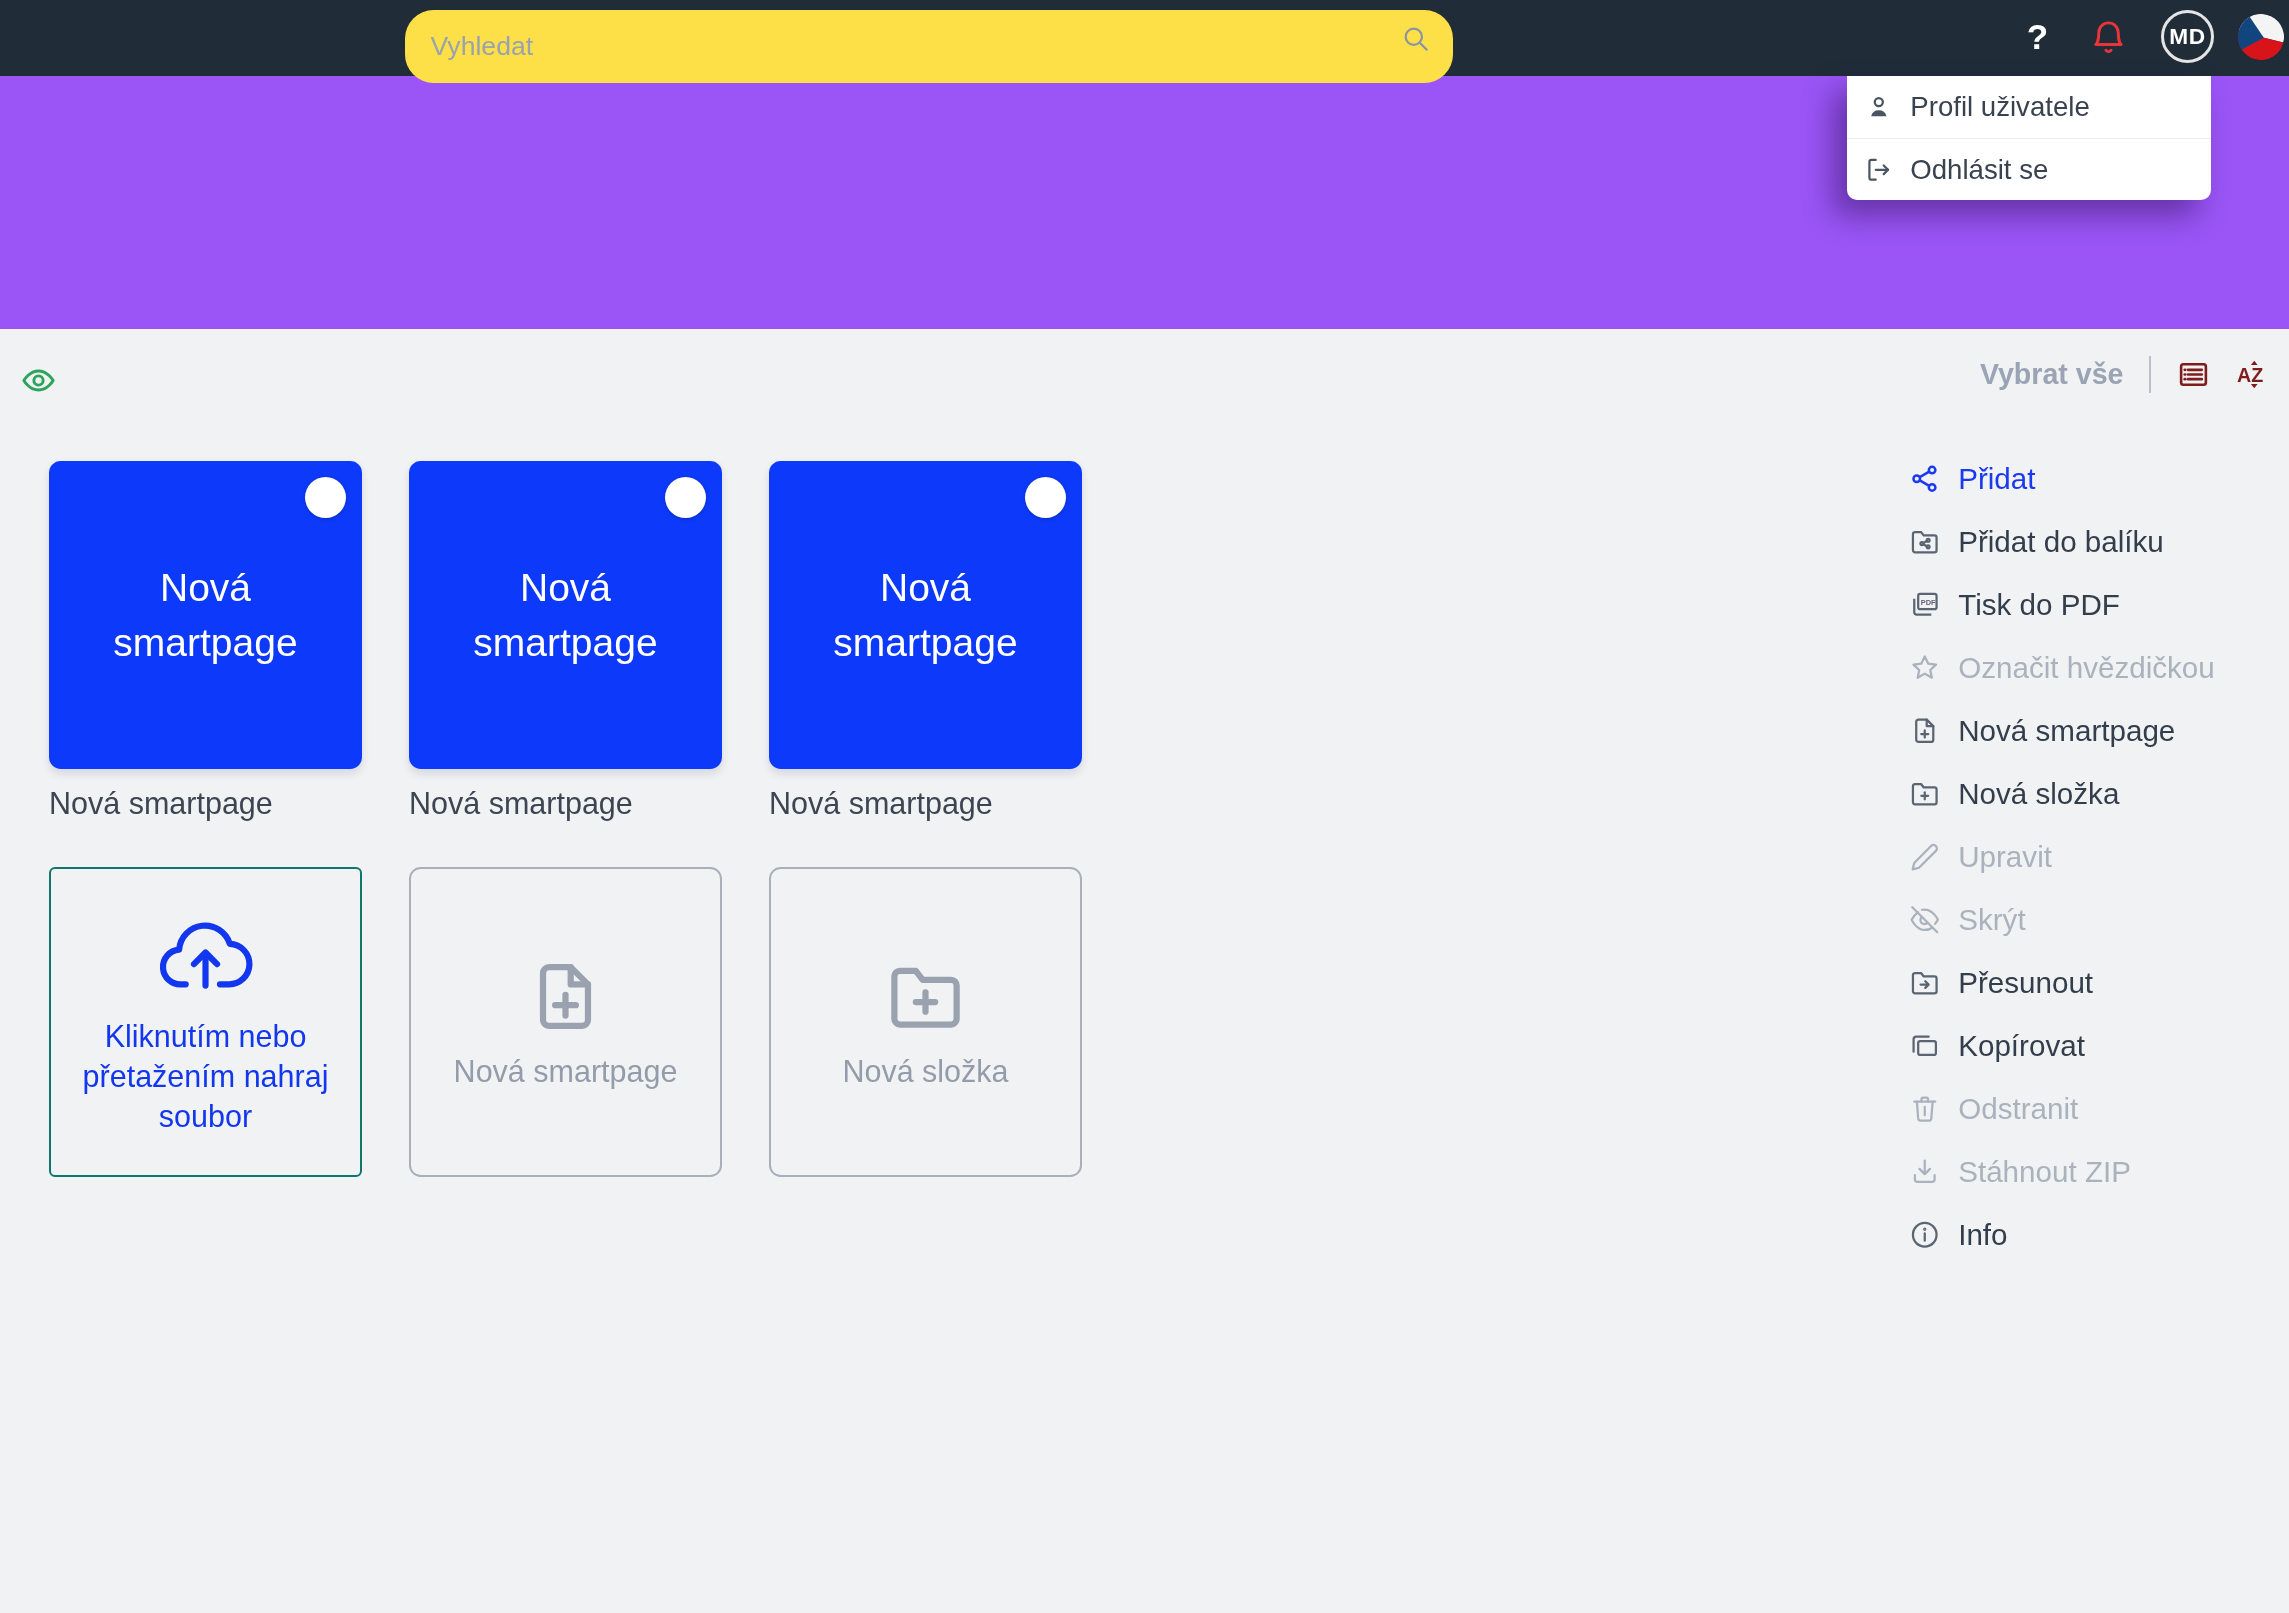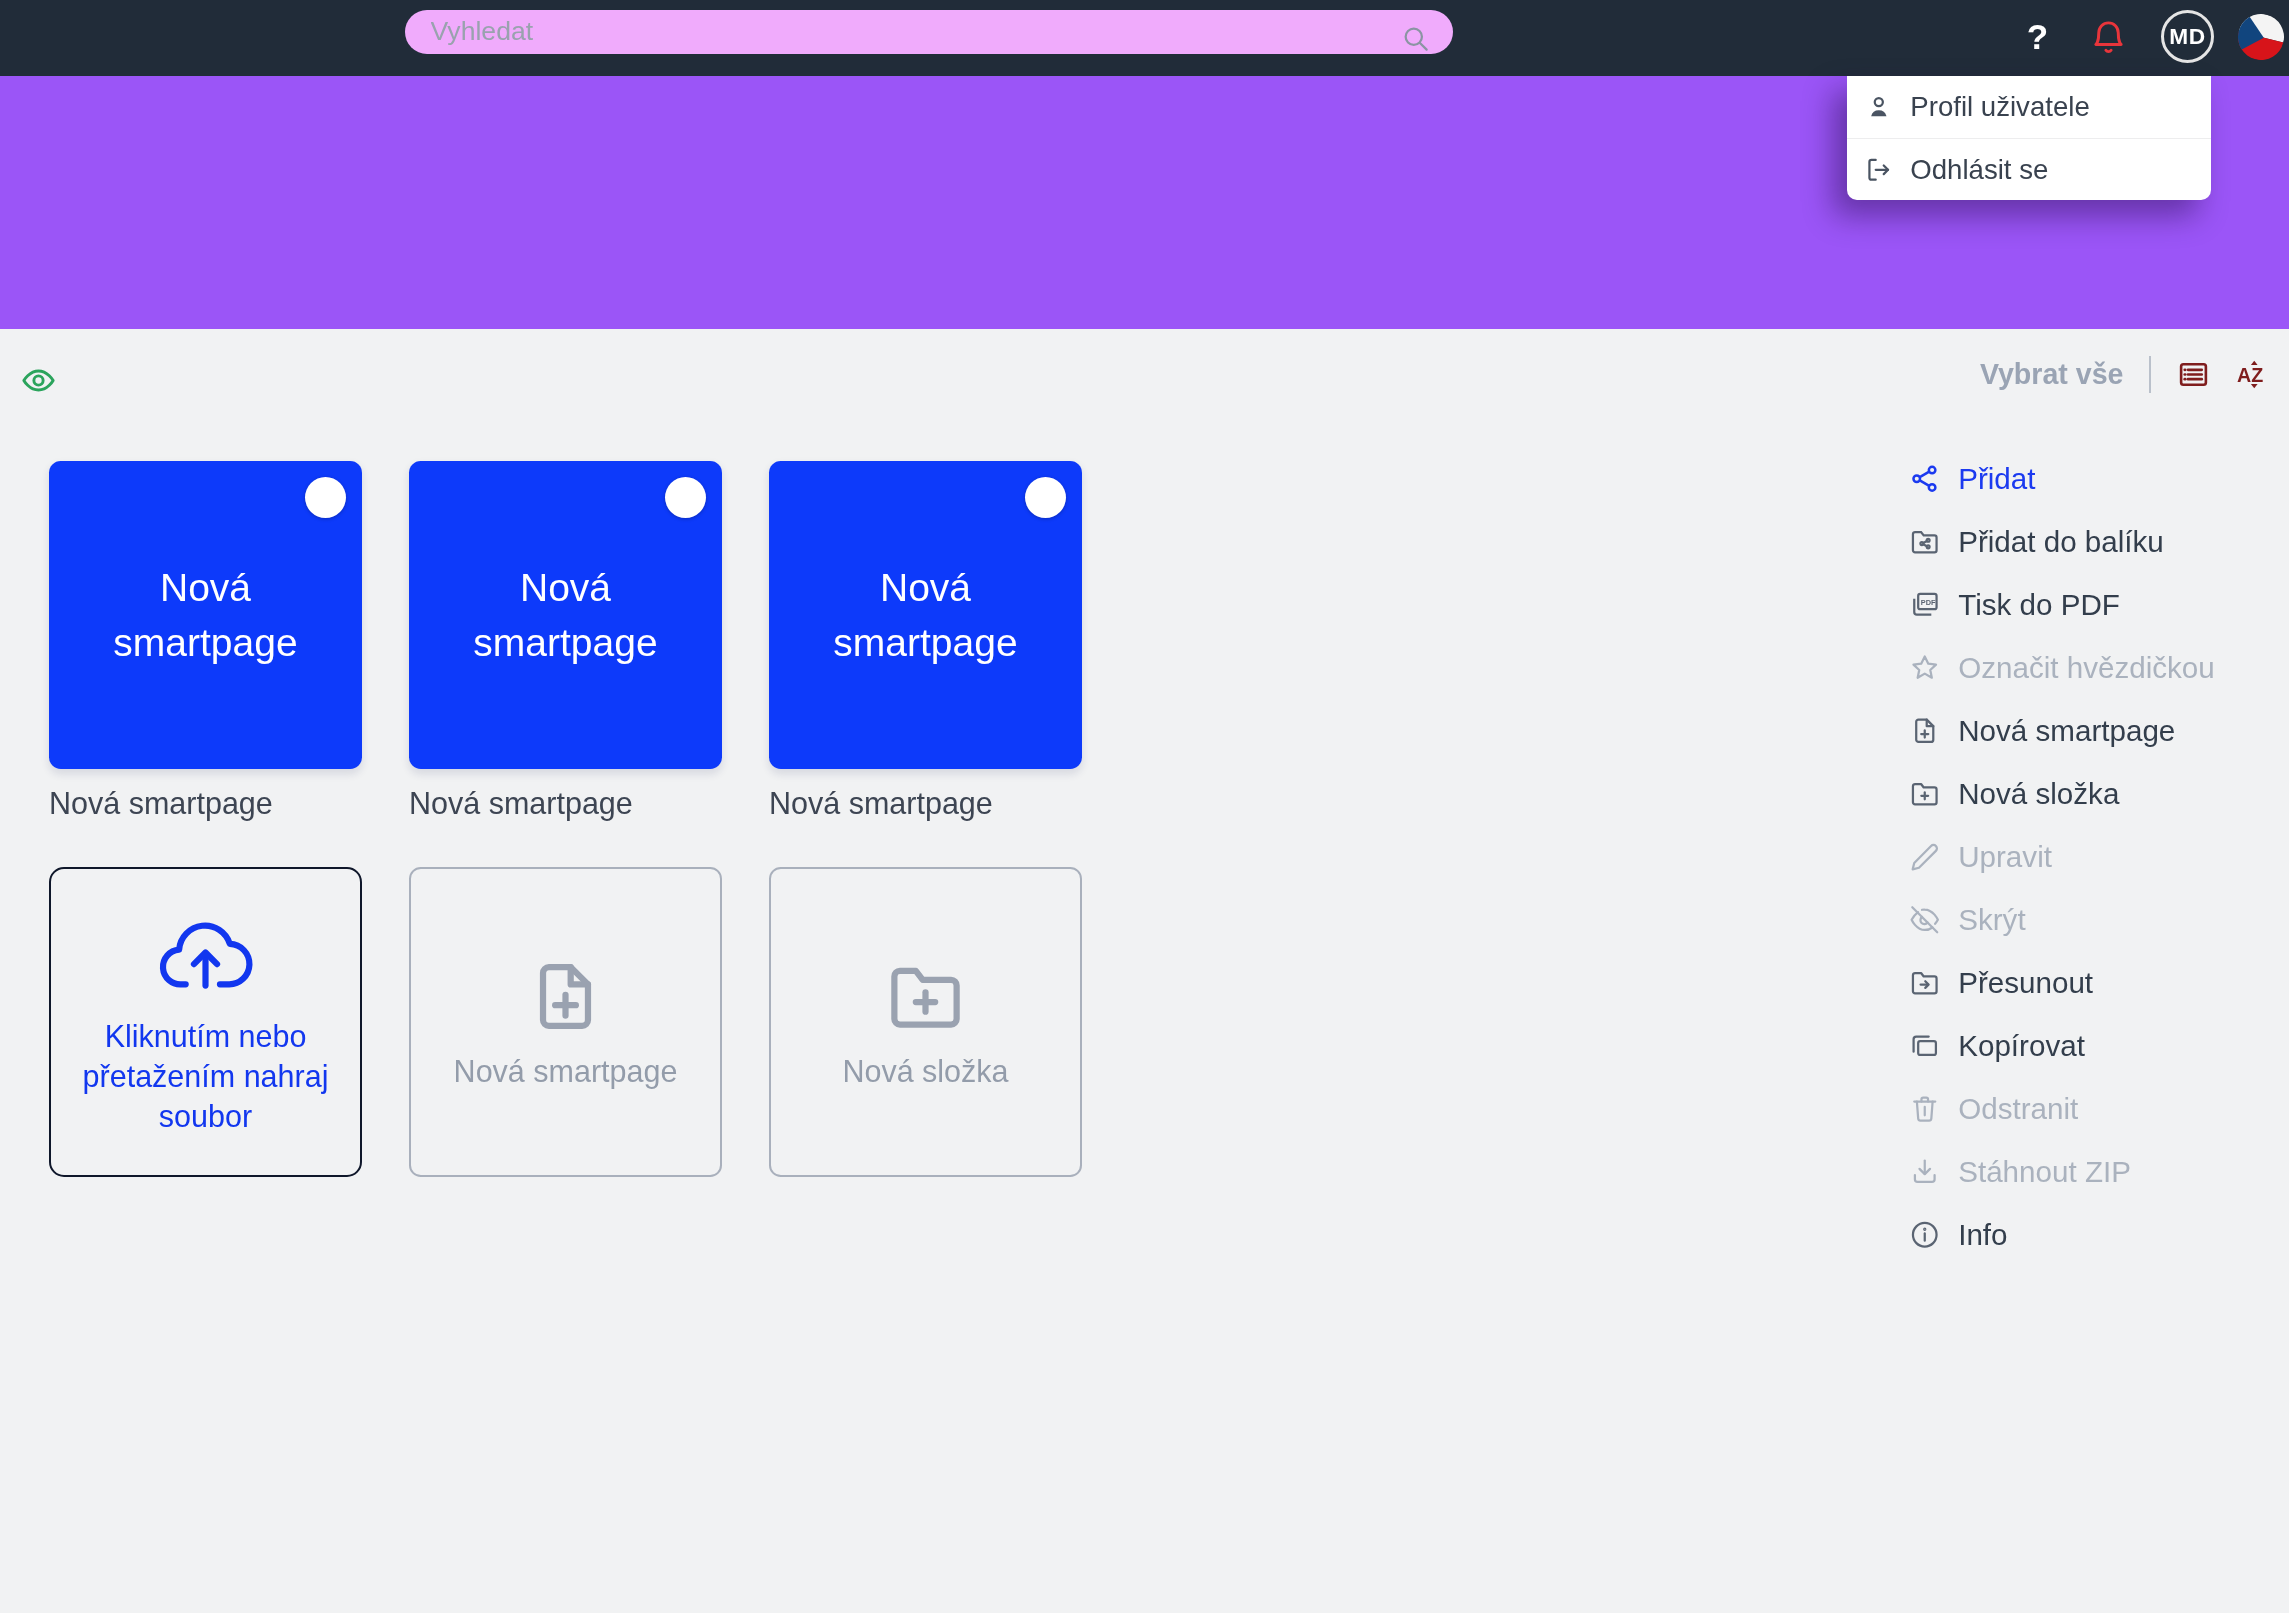--- a/index.html
+++ b/index.html
@@ -8,22 +8,22 @@
     position:relative;
     background:#f1f2f3;
     font-family:"Liberation Sans", sans-serif;
     overflow:hidden;
   }
   svg { display:block; }
 
   
   .navbar { position:absolute; top:0; left:0; width:2289px; height:76px; background:#212c39; z-index:3; }
   .search-pill {
-    position:absolute; left:405px; top:9.9px; width:1048px; height:44px;
-    background:#f0abfc; border-radius:28.6px; display:flex; align-items:center;
+    position:absolute; left:405px; top:9.9px; width:1048px; height:73px;
+    background:#fde047; border-radius:28.6px; display:flex; align-items:center;
   }
   .search-pill input {
     flex:1; height:100%; border:none; outline:none; background:transparent;
     font:26.6px "Liberation Sans", sans-serif; color:#3c4553; padding:0 69px 0 25.6px;
   }
   .search-pill input::placeholder { color:#99a2ae; }
   .search-glass { position:absolute; right:21.7px; top:12.8px; color:#8b94a3; }
 
   .nav-help {
     position:absolute; left:2017px; top:0; width:41px; height:76px;
@@ -72,21 +72,21 @@
     text-align:center; max-width:222px;
   }
   .tile-check {
     position:absolute; top:15.8px; right:15.8px; width:41px; height:41px; border-radius:50%;
     background:#ffffff; box-shadow:0 1px 3.9px rgba(0,0,0,.25); cursor:pointer;
   }
   .tile-caption { margin-top:16.7px; font-size:30.5px; color:#3d4553; }
 
   .tiles-row2 { position:absolute; left:49px; top:867px; display:flex; gap:47px; }
   .upload-tile {
-    width:313px; height:310px; border:2px solid #0f172a; border-radius:15px;
+    width:313px; height:310px; border:2px solid #0f766e; border-radius:6px;
     display:flex; flex-direction:column; align-items:center; justify-content:center; cursor:pointer;
   }
   .upload-tile .up-label {
     margin-top:9.9px; width:252px; text-align:center;
     font-size:30.5px; line-height:40px; color:#1237ef;
   }
   .ghost-tile {
     width:313px; height:310px; border:2px solid #a9b0bc; border-radius:11.8px;
     display:flex; flex-direction:column; align-items:center; justify-content:center;
     color:#9aa2b0; cursor:pointer;

